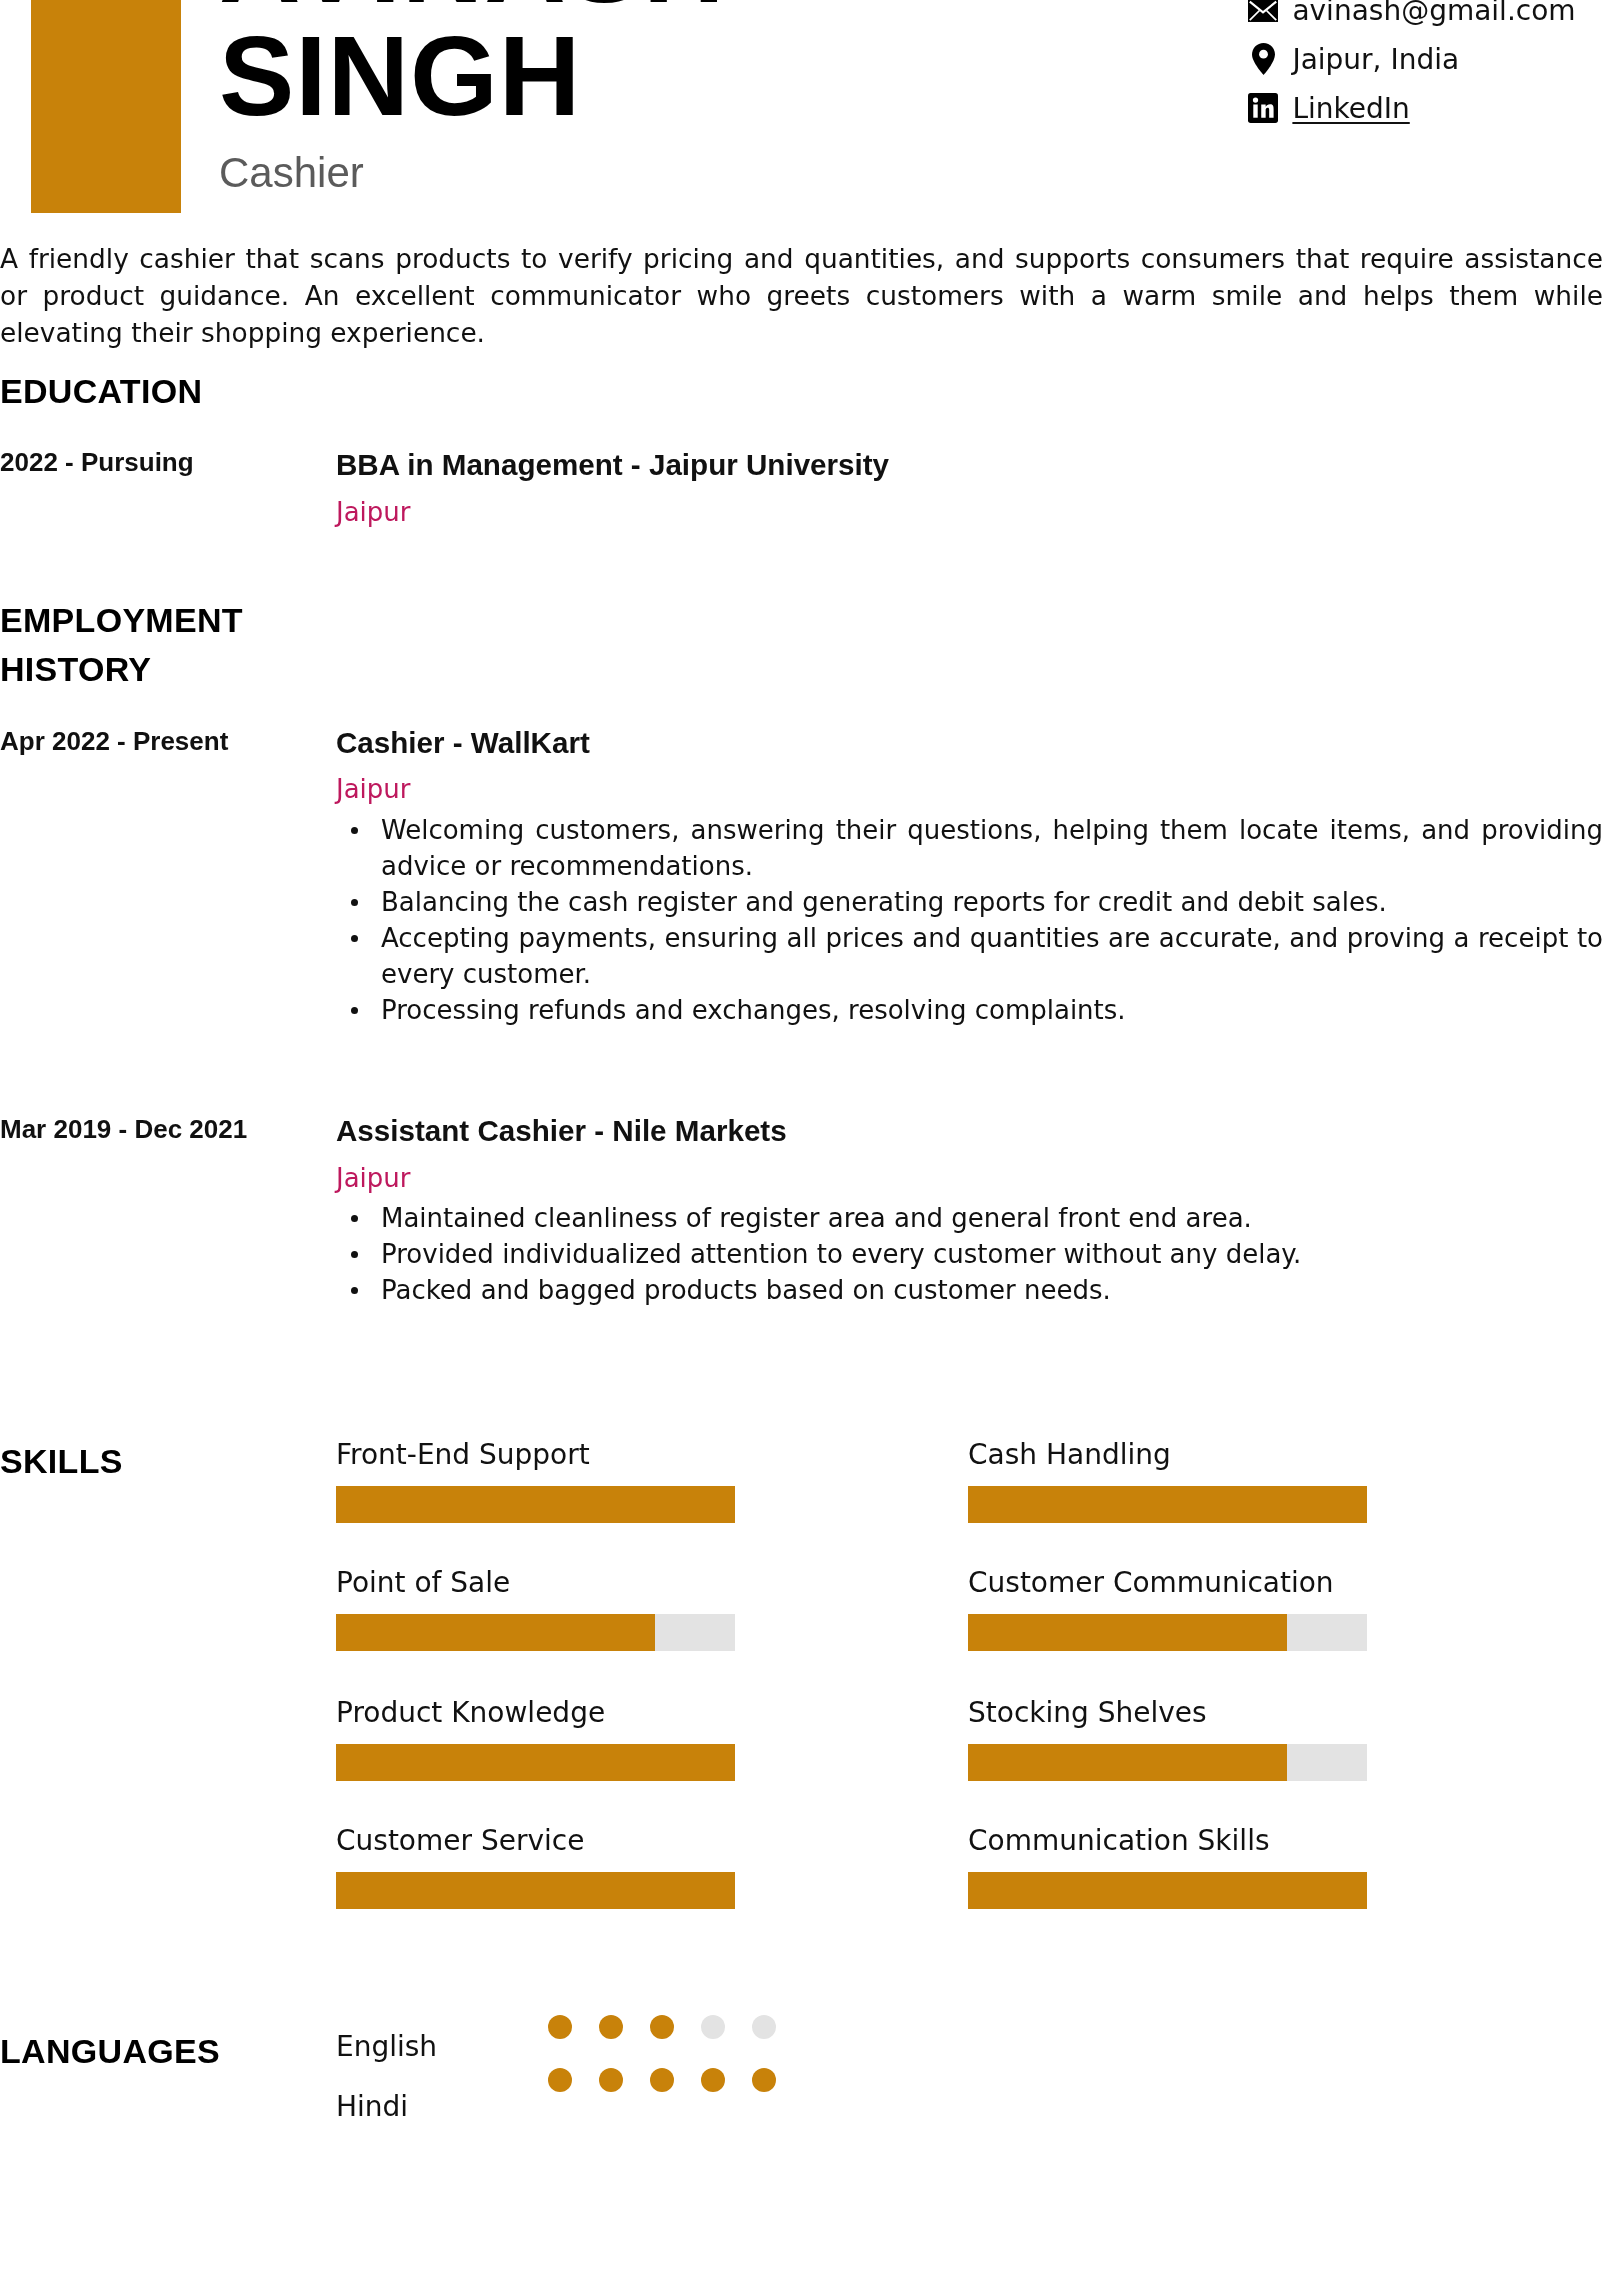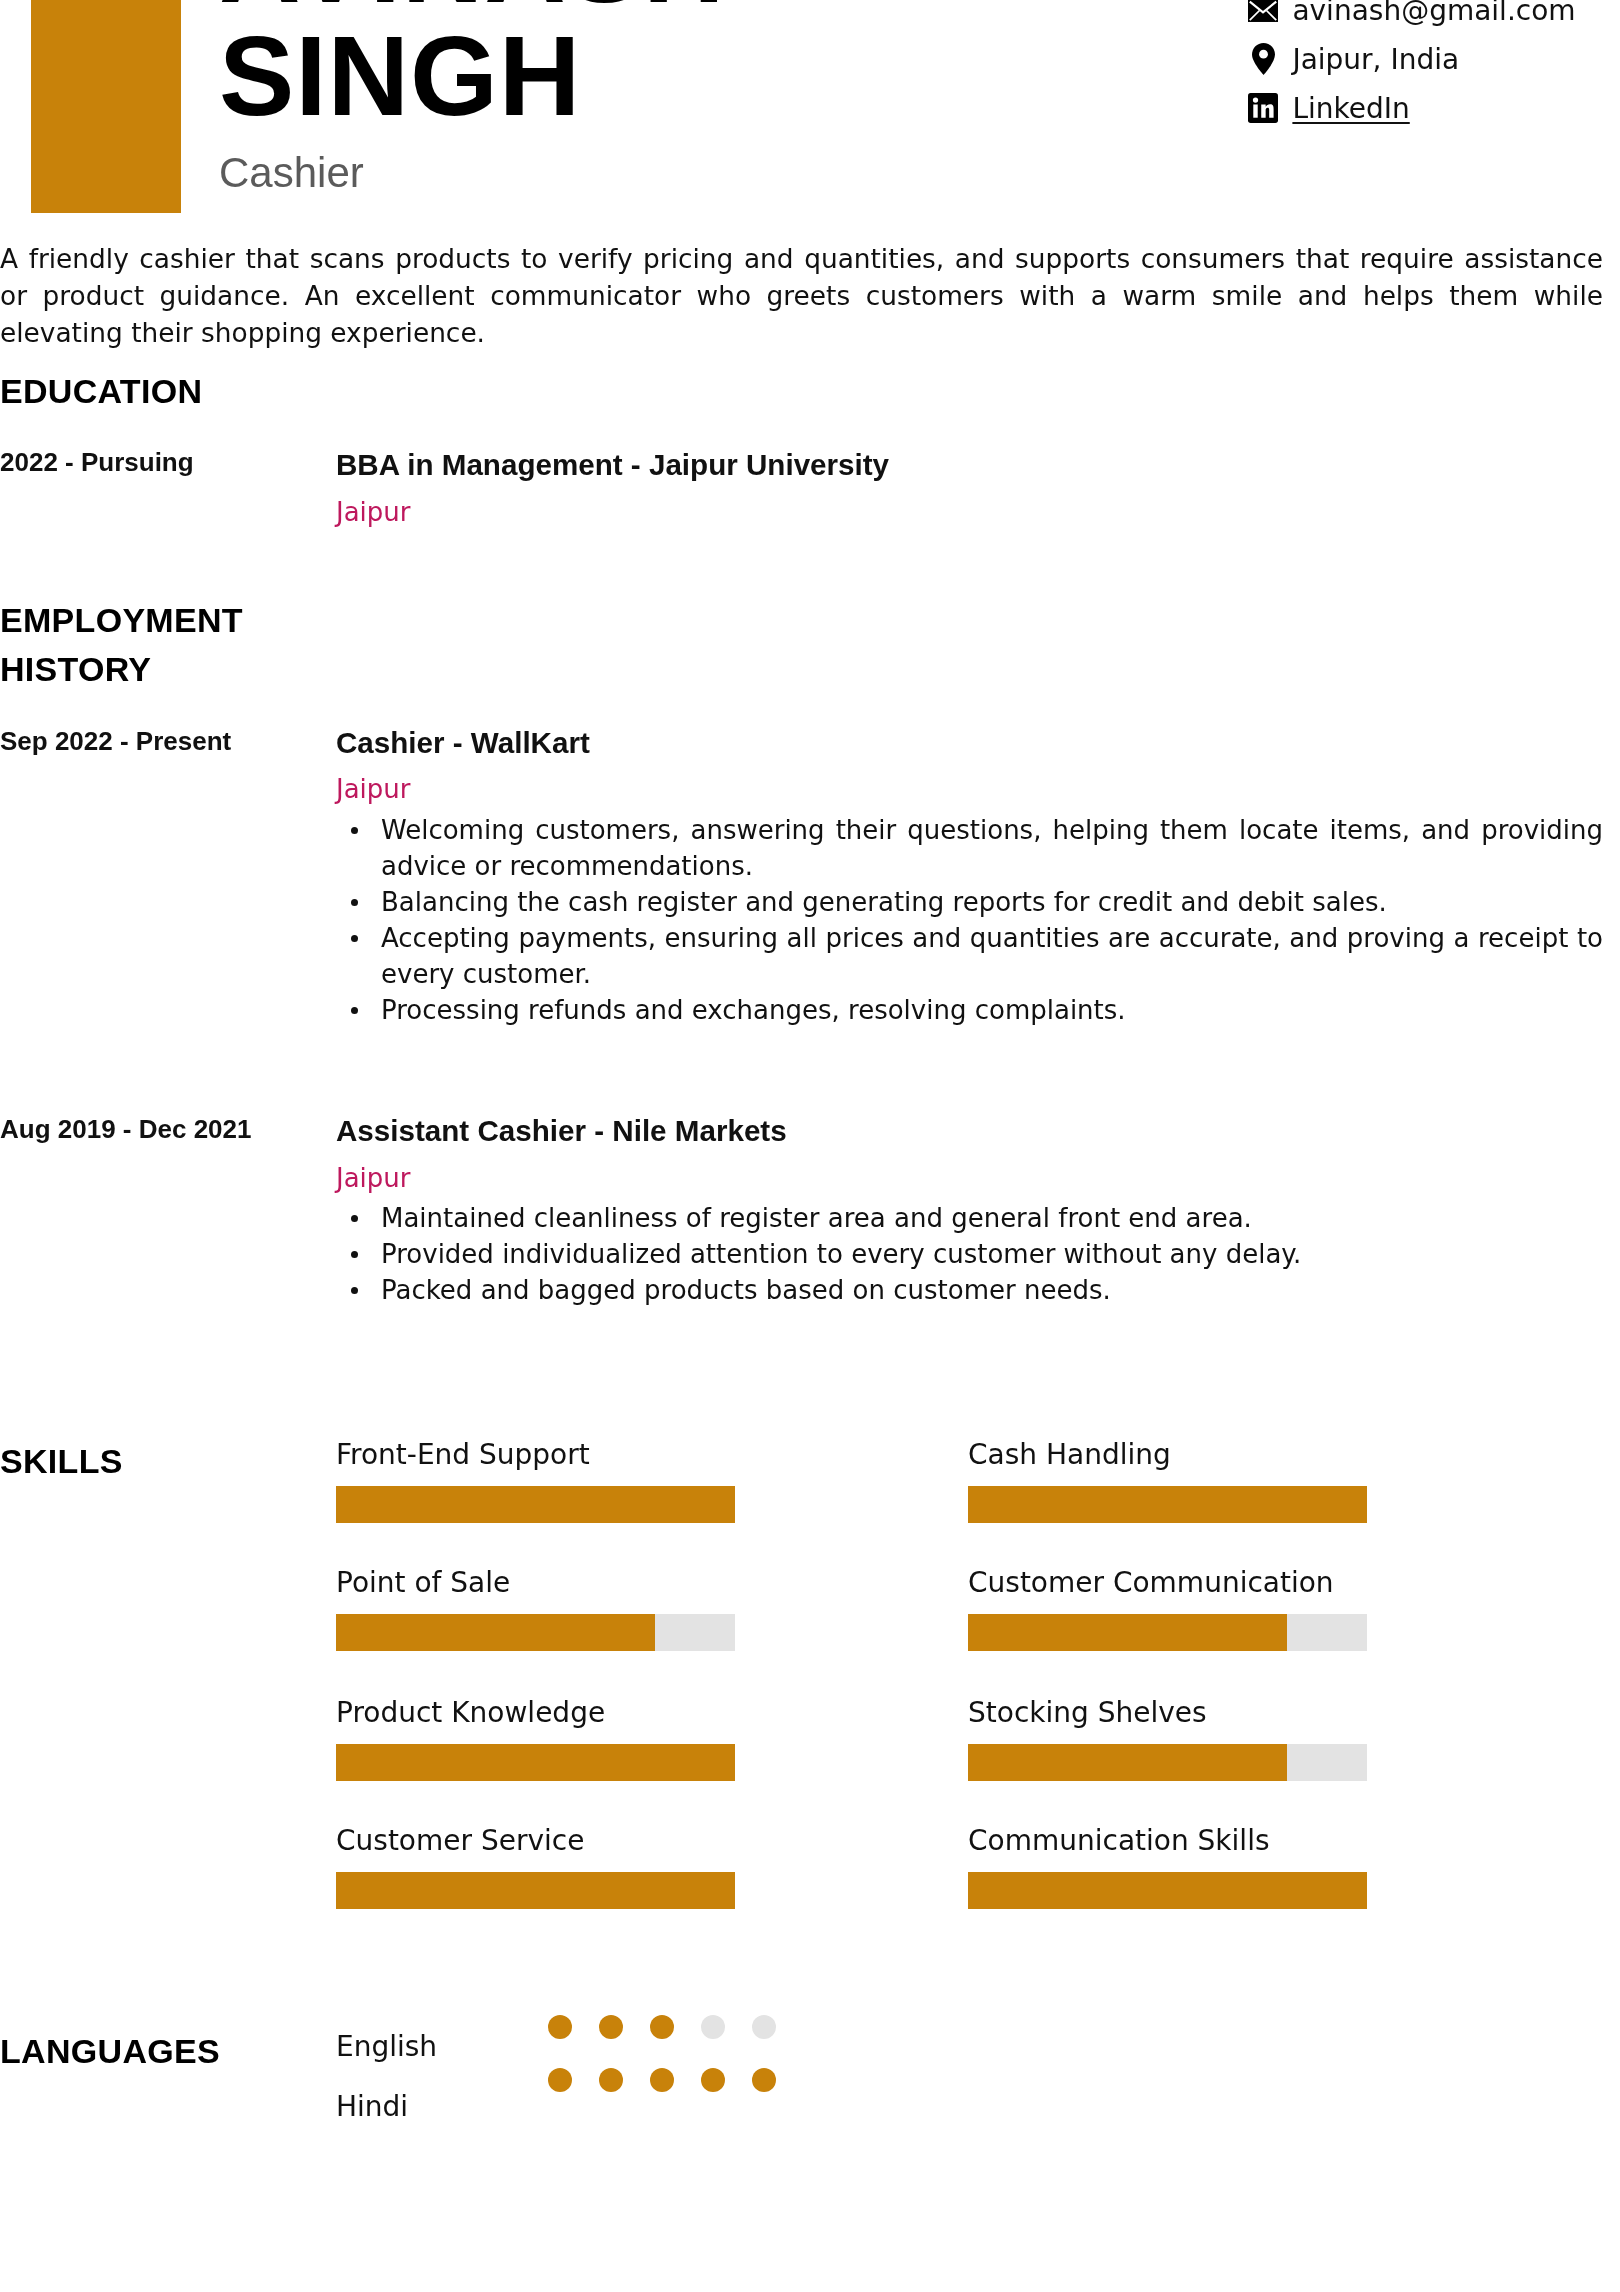--- a/index.html
+++ b/index.html
@@ -104,31 +104,31 @@
 <div class="abs summary">A friendly cashier that scans products to verify pricing and quantities, and supports consumers that require assistance or product guidance. An excellent communicator who greets customers with a warm smile and helps them while elevating their shopping experience.</div>
 
 <div class="abs section-heading" style="top:367px;">EDUCATION</div>
 <div class="abs date" style="top:445px;">2022 - Pursuing</div>
 <div class="abs entry-title" style="top:447px;">BBA in Management - Jaipur University</div>
 <div class="abs entry-loc" style="top:495px;">Jaipur</div>
 
 <div class="abs section-heading" style="top:596px;">EMPLOYMENT</div>
 <div class="abs section-heading" style="top:645px;">HISTORY</div>
 
-<div class="abs date" style="top:724px;">Sep 2022 - Present</div>
+<div class="abs date" style="top:724px;">Apr 2022 - Present</div>
 <div class="abs entry-title" style="top:725px;">Cashier - WallKart</div>
 <div class="abs entry-loc" style="top:772px;">Jaipur</div>
 <ul class="abs bullets" style="top:812px;">
   <li>Welcoming customers, answering their questions, helping them locate items, and providing advice or recommendations.</li>
   <li>Balancing the cash register and generating reports for credit and debit sales.</li>
   <li>Accepting payments, ensuring all prices and quantities are accurate, and proving a receipt to every customer.</li>
   <li>Processing refunds and exchanges, resolving complaints.</li>
 </ul>
 
-<div class="abs date" style="top:1112px;">Aug 2019 - Dec 2021</div>
+<div class="abs date" style="top:1112px;">Mar 2019 - Dec 2021</div>
 <div class="abs entry-title" style="top:1113px;">Assistant Cashier - Nile Markets</div>
 <div class="abs entry-loc" style="top:1161px;">Jaipur</div>
 <ul class="abs bullets" style="top:1200px;">
   <li>Maintained cleanliness of register area and general front end area.</li>
   <li>Provided individualized attention to every customer without any delay.</li>
   <li>Packed and bagged products based on customer needs.</li>
 </ul>
 
 <div class="abs section-heading" style="top:1437px;">SKILLS</div>
 

